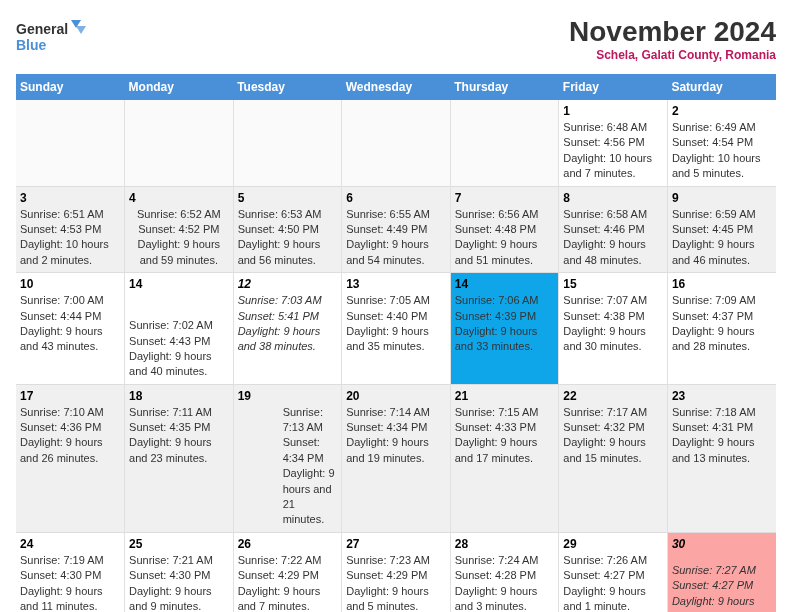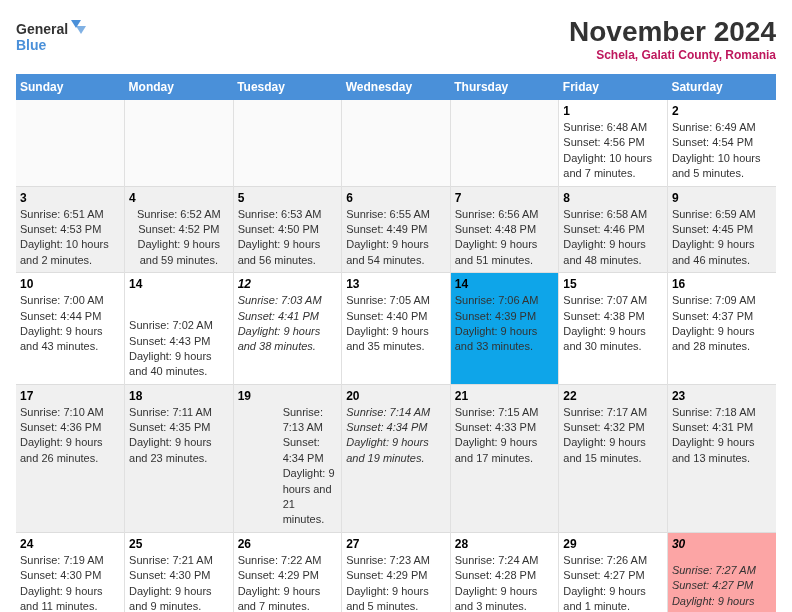--- a/index.html
+++ b/index.html
@@ -182,21 +182,21 @@
         </td>
         <td style="background-color: rgb(255, 255, 255);">
           <span class="day-number">14</span>
           <div class="day-info" style="white-space: pre-line; margin-top: 27px;">Sunrise: 7:02 AM
 Sunset: 4:43 PM
 Daylight: 9 hours and 40 minutes.</div>
         </td>
         <td style="background-color: rgb(255, 255, 255); font-style: italic;">
           <span class="day-number">12</span>
           <div class="day-info" style="white-space: pre-line;">Sunrise: 7:03 AM
-Sunset: 4:41 PM
+Sunset: 5:41 PM
 Daylight: 9 hours and 38 minutes.</div>
         </td>
         <td style="background-color: rgb(255, 255, 255);">
           <span class="day-number">13</span>
           <div class="day-info" style="white-space: pre-line;">Sunrise: 7:05 AM
 Sunset: 4:40 PM
 Daylight: 9 hours and 35 minutes.</div>
         </td>
         <td style="background-color: #0ea5e9;">
           <span class="day-number">14</span>
@@ -231,21 +231,21 @@
 Daylight: 9 hours and 23 minutes.</div>
         </td>
         <td style="background-color: rgb(240, 240, 240);">
           <span class="day-number">19</span>
           <div class="day-info" style="white-space: pre-line; margin-left: 45px;">Sunrise: 7:13 AM
 Sunset: 4:34 PM
 Daylight: 9 hours and 21 minutes.</div>
         </td>
         <td style="background-color: rgb(240, 240, 240);">
           <span class="day-number">20</span>
-          <div class="day-info" style="white-space: pre-line; font-style: italic;">Sunrise: 7:14 AM
+          <div class="day-info" style="white-space: pre-line;">Sunrise: 7:14 AM
 Sunset: 4:34 PM
 Daylight: 9 hours and 19 minutes.</div>
         </td>
         <td style="background-color: rgb(240, 240, 240);">
           <span class="day-number">21</span>
           <div class="day-info" style="white-space: pre-line;">Sunrise: 7:15 AM
 Sunset: 4:33 PM
 Daylight: 9 hours and 17 minutes.</div>
         </td>
         <td style="background-color: rgb(240, 240, 240);">

